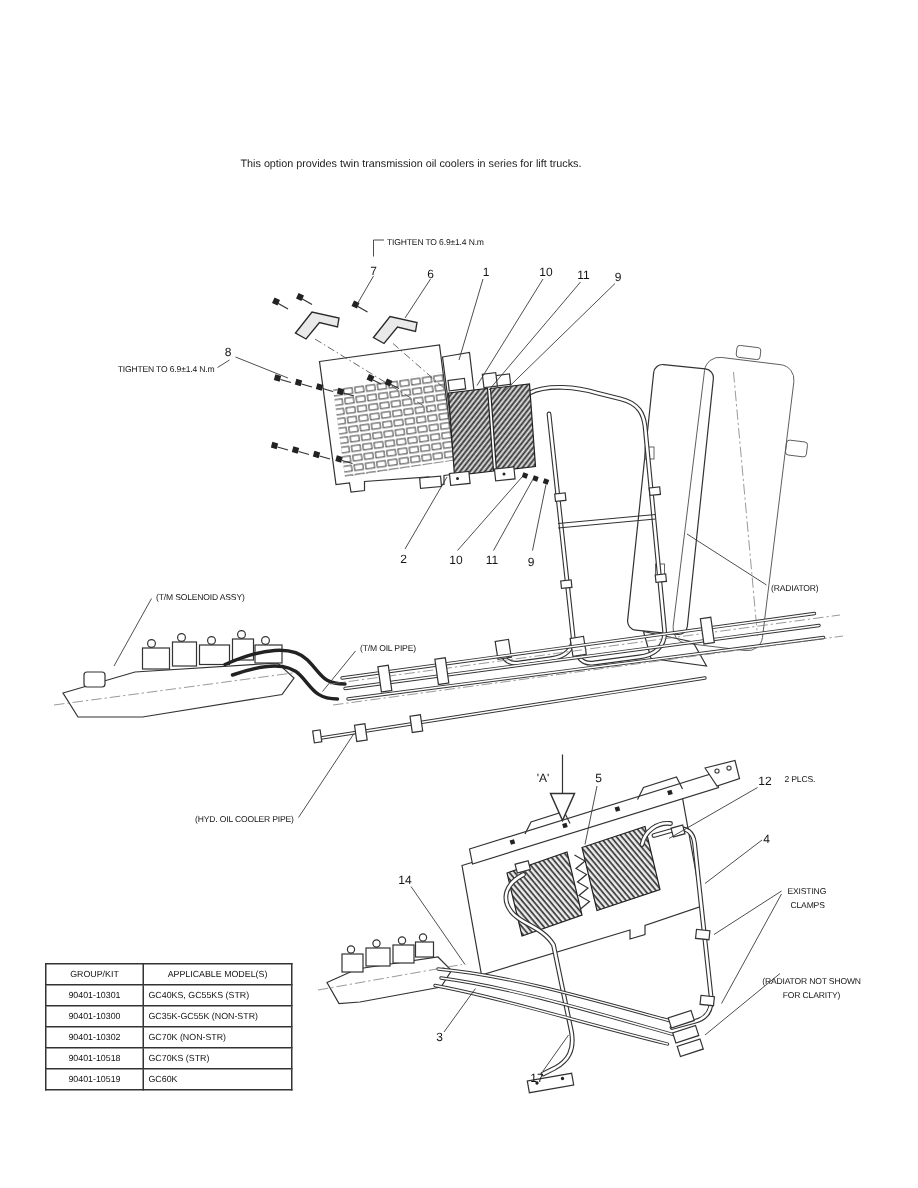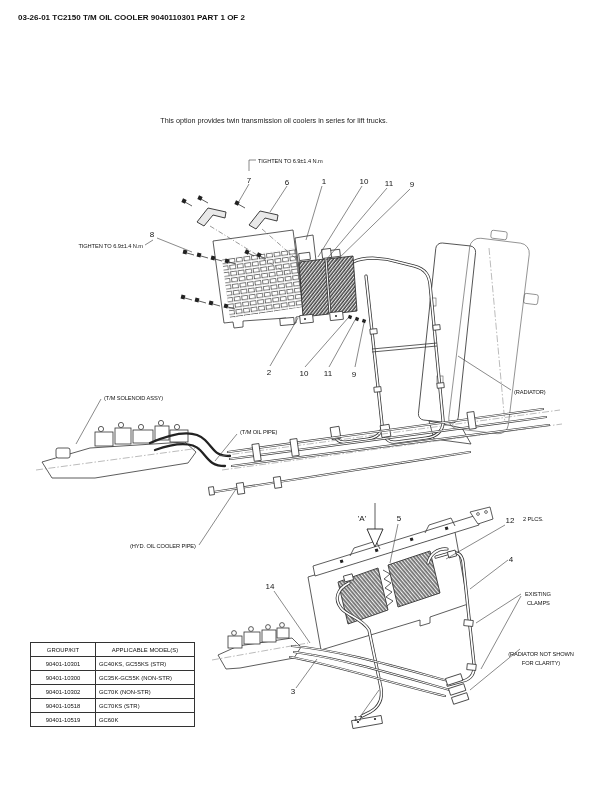--- a/index.html
+++ b/index.html
@@ -1,20 +1,20 @@
 <!DOCTYPE html>
 <html><head>
 <meta charset="utf-8">
 <style>
   html,body{margin:0;padding:0;background:#fff;}
   .page{position:relative;width:612px;height:792px;background:#fff;overflow:hidden;
         font-family:"Liberation Sans",sans-serif;color:#111;}
   .title{position:absolute;left:18px;top:13px;font-size:8px;font-weight:bold;letter-spacing:0;}
   .breadcrumb{position:absolute;left:18px;top:39px;width:574px;font-size:8px;font-weight:bold;line-height:1.35;}
-  .description{position:absolute;left:0;top:116px;width:548px;text-align:center;font-size:7.2px;color:#222;}
+  .description{position:absolute;left:0;top:104px;width:548px;text-align:center;font-size:7.2px;color:#222;}
   svg.diagram{position:absolute;left:0;top:0;}
   .ln{stroke:#333;stroke-width:0.8;fill:none;}
   .lt{stroke:#555;stroke-width:0.6;fill:none;}
   .ld{stroke:#3a3a3a;stroke-width:0.6;fill:none;}
   .chain{stroke:#777;stroke-width:0.5;fill:none;stroke-dasharray:7 2 1.5 2;}
   .tube-o{stroke:#333;stroke-width:3.2;fill:none;stroke-linecap:round;}
   .tube-i{stroke:#fff;stroke-width:1.7;fill:none;stroke-linecap:round;}
   .pipe-o{stroke:#333;stroke-width:2.2;fill:none;stroke-linecap:round;}
   .pipe-i{stroke:#fff;stroke-width:1;fill:none;stroke-linecap:round;}
   .hose{stroke:#222;stroke-width:2.3;fill:none;stroke-linecap:round;}
@@ -31,21 +31,20 @@
   .kit-table th,.kit-table td{border:1px solid #333;padding:1px 3px;height:11px;}
   .kit-table th{font-weight:normal;text-align:center;}
   .kit-table td.c1{width:58px;text-align:center;}
   .kit-table td.c2{width:92px;text-align:left;}
 </style>
 </head>
 <body>
 
 <div class="page">
 
-  <div class="title">03-26-01 TC2150 T/M OIL COOLER 9040110301 PART 1 OF 2</div>
   <div class="description">This option provides twin transmission oil coolers in series for lift trucks.</div>
 
   <svg class="diagram" width="612" height="792" viewBox="0 0 612 792">
     <defs>
       <pattern id="louv" patternUnits="userSpaceOnUse" width="7.6" height="6.4" patternTransform="rotate(-8)">
         <rect x="0.6" y="0.6" width="5.8" height="3.8" fill="#fff" stroke="#3a3a3a" stroke-width="0.65"></rect>
       </pattern>
       <pattern id="hatch" patternUnits="userSpaceOnUse" width="2.6" height="2.6" patternTransform="rotate(38)">
         <rect width="2.6" height="2.6" fill="#e6e6e6"></rect>
         <line x1="1" y1="0" x2="1" y2="2.6" stroke="#2e2e2e" stroke-width="1.25"></line>

